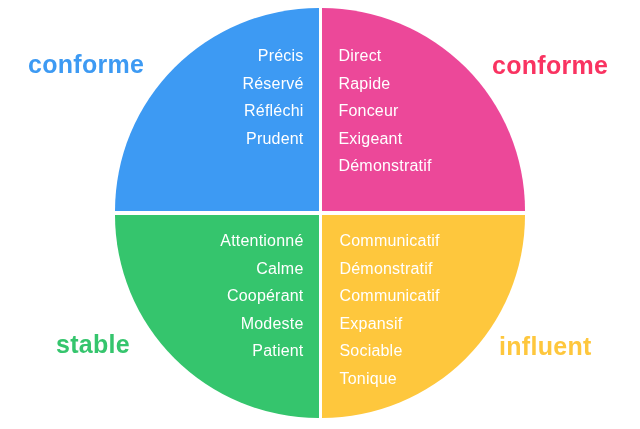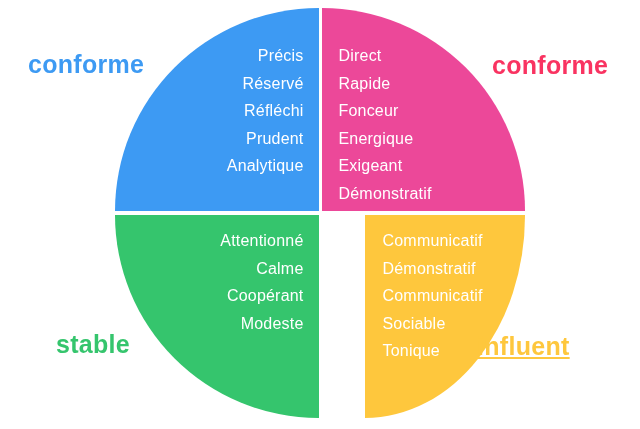--- a/index.html
+++ b/index.html
@@ -25,21 +25,21 @@
     grid-template-rows: 1fr 1fr;
     column-gap: 3px;
     row-gap: 4px;
   }
   .quadrant {
     position: relative;
   }
   .q-tl { border-top-left-radius: 100%; }
   .q-tr { border-top-right-radius: 100%; }
   .q-bl { border-bottom-left-radius: 100%; }
-  .q-br { border-bottom-right-radius: 100%; margin-left: 43px; }
+  .q-br { border-bottom-right-radius: 100%; }
 
   ul.traits {
     list-style: none;
     margin: 0;
     padding: 0;
     position: absolute;
     color: #ffffff;
     font-size: 16px;
     font-weight: 400;
     line-height: 27.5px;
@@ -54,64 +54,64 @@
   .outer-label {
     position: absolute;
     font-size: 25px;
     font-weight: 700;
     letter-spacing: 0.3px;
     white-space: nowrap;
   }
   .label-conforme { left: 28px;  top: 50px; }
   .label-dominant { left: 492px; top: 51px; }
   .label-stable   { left: 56px;  top: 330px; }
-  .label-influent { left: 477px; top: 332px; text-decoration: underline; }
+  .label-influent { left: 499px; top: 332px; }
 </style>
 </head>
 <body>
 
 <div class="diagram">
 
   <div class="circle">
 
     <div class="quadrant q-tl" style="background: rgb(61, 154, 243);">
       <ul class="traits">
           <li>Précis</li>
           <li>Réservé</li>
           <li>Réfléchi</li>
           <li>Prudent</li>
-          <li>Analytique</li>
         </ul>
     </div>
 
     <div class="quadrant q-tr" style="background: #ec4899;">
       <ul class="traits">
           <li>Direct</li>
           <li>Rapide</li>
           <li>Fonceur</li>
-          <li>Energique</li>
           <li>Exigeant</li>
           <li>Démonstratif</li>
         </ul>
     </div>
 
     <div class="quadrant q-bl" style="background: rgb(53, 197, 109);">
       <ul class="traits">
           <li>Attentionné</li>
           <li>Calme</li>
           <li>Coopérant</li>
           <li>Modeste</li>
+          <li>Patient</li>
         </ul>
     </div>
 
     <div class="quadrant q-br" style="background: rgb(254, 199, 61);">
       <ul class="traits">
           <li>Communicatif</li>
           <li>Démonstratif</li>
           <li>Communicatif</li>
+          <li>Expansif</li>
           <li>Sociable</li>
           <li>Tonique</li>
         </ul>
     </div>
 
   </div>
 
   <div class="outer-label label-conforme" style="color: rgb(61, 154, 243);">conforme</div>
 
   <div class="outer-label label-dominant" style="color: rgb(249, 51, 97);">conforme</div>

